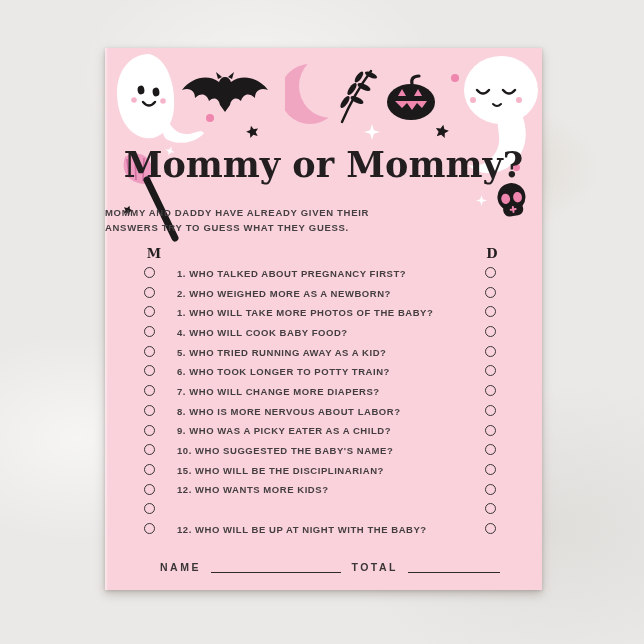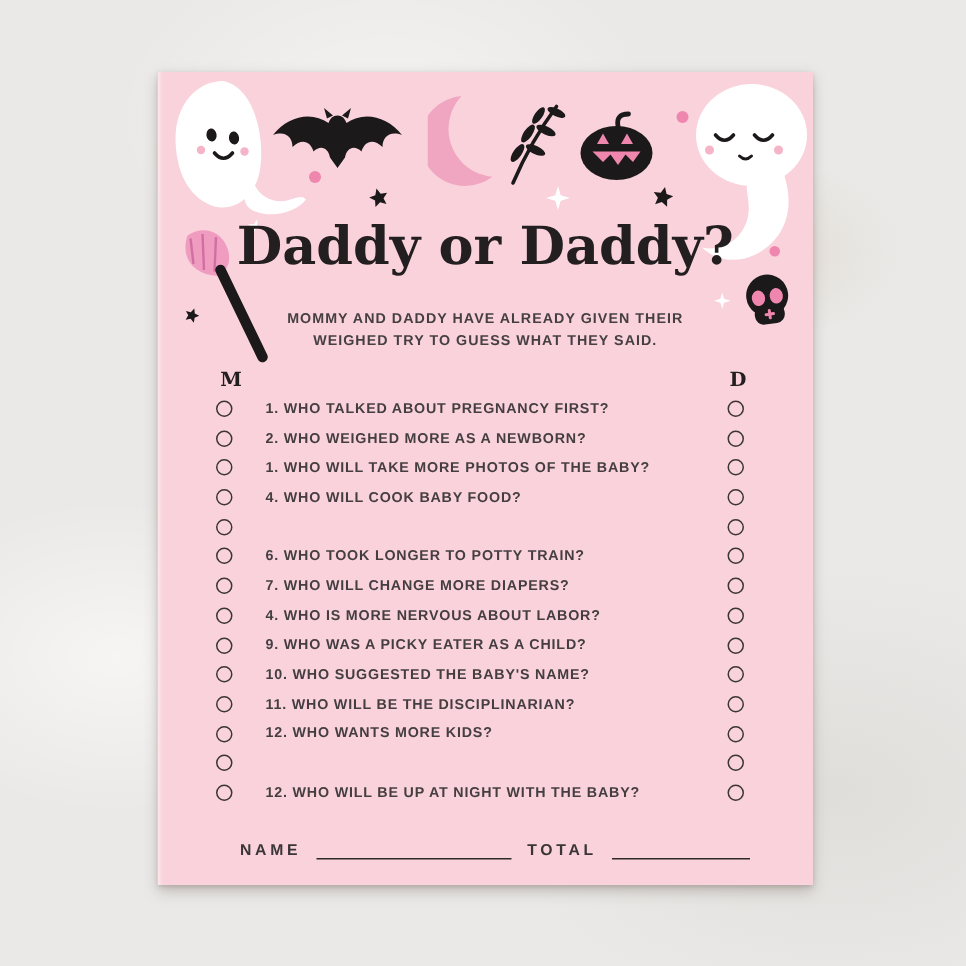--- a/index.html
+++ b/index.html
@@ -22,21 +22,21 @@
     box-shadow:0 4px 9px rgba(130,115,108,0.4), 0 1px 3px rgba(130,115,108,0.3),
                inset 3px 0 2px -1px rgba(255,255,255,0.45);
   }
   .deco{position:absolute;}
   .title{
     position:absolute;top:96px;left:0;width:100%;text-align:center;
     font-family:"DejaVu Serif",serif;font-weight:700;font-size:35px;line-height:42px;
     color:#231e20;z-index:3;
   }
   .subtitle{
-    position:absolute;top:157px;left:0;width:100%;text-align:center;
+    position:absolute;top:157px;left:0;width:100%;
     font-size:9.5px;font-weight:700;letter-spacing:0.7px;line-height:15px;
     color:#453f41;z-index:3;
   }
   .col-h{
     position:absolute;top:198px;width:16px;text-align:center;
     font-family:"DejaVu Serif",serif;font-weight:700;font-size:13px;color:#231e20;
   }
   .col-h.m{left:41px;} .col-h.d{left:379px;}
   .qlist{position:absolute;top:215px;left:0;width:100%;}
   .qrow{position:relative;height:19.7px;text-align:center;}
@@ -152,24 +152,24 @@
       <polygon points="7,0 8.6,5.4 14,7 8.6,8.6 7,14 5.4,8.6 0,7 5.4,5.4" fill="#ffffff"></polygon>
     </svg>
     <svg class="deco" style="left:60px;top:98px;transform:rotate(18deg);" width="10" height="10" viewBox="0 0 14 14">
       <polygon points="7,0 8.6,5.4 14,7 8.6,8.6 7,14 5.4,8.6 0,7 5.4,5.4" fill="#ffffff"></polygon>
     </svg>
 
     <div class="dot" style="left:101px;top:66px;width:8px;height:8px;"></div>
     <div class="dot" style="left:346px;top:26px;width:8px;height:8px;"></div>
     <div class="dot" style="left:408px;top:116px;width:7px;height:7px;"></div>
 
-    <div class="title">Daddy or Daddy?</div>
+    <div class="title">Mommy or Mommy?</div>
     <div class="subtitle">
       <div>MOMMY AND DADDY HAVE ALREADY GIVEN THEIR</div>
-      <div>WEIGHED TRY TO GUESS WHAT THEY SAID.</div>
+      <div>ANSWERS TRY TO GUESS WHAT THEY GUESS.</div>
     </div>
 
     <div class="col-h m">M</div>
     <div class="col-h d">D</div>
 
     <div class="qlist">
       <div class="qrow">
         <span class="acircle left"></span>
         <span class="qtext">1. WHO TALKED ABOUT PREGNANCY FIRST?</span>
         <span class="acircle right"></span>
@@ -184,50 +184,51 @@
         <span class="qtext">1. WHO WILL TAKE MORE PHOTOS OF THE BABY?</span>
         <span class="acircle right"></span>
       </div>
       <div class="qrow">
         <span class="acircle left"></span>
         <span class="qtext">4. WHO WILL COOK BABY FOOD?</span>
         <span class="acircle right"></span>
       </div>
       <div class="qrow">
         <span class="acircle left"></span>
+        <span class="qtext">5. WHO TRIED RUNNING AWAY AS A KID?</span>
         <span class="acircle right"></span>
       </div>
       <div class="qrow">
         <span class="acircle left"></span>
         <span class="qtext">6. WHO TOOK LONGER TO POTTY TRAIN?</span>
         <span class="acircle right"></span>
       </div>
       <div class="qrow">
         <span class="acircle left"></span>
         <span class="qtext">7. WHO WILL CHANGE MORE DIAPERS?</span>
         <span class="acircle right"></span>
       </div>
       <div class="qrow">
         <span class="acircle left"></span>
-        <span class="qtext">4. WHO IS MORE NERVOUS ABOUT LABOR?</span>
+        <span class="qtext">8. WHO IS MORE NERVOUS ABOUT LABOR?</span>
         <span class="acircle right"></span>
       </div>
       <div class="qrow">
         <span class="acircle left"></span>
         <span class="qtext">9. WHO WAS A PICKY EATER AS A CHILD?</span>
         <span class="acircle right"></span>
       </div>
       <div class="qrow">
         <span class="acircle left"></span>
         <span class="qtext">10. WHO SUGGESTED THE BABY'S NAME?</span>
         <span class="acircle right"></span>
       </div>
       <div class="qrow">
         <span class="acircle left"></span>
-        <span class="qtext">11. WHO WILL BE THE DISCIPLINARIAN?</span>
+        <span class="qtext">15. WHO WILL BE THE DISCIPLINARIAN?</span>
         <span class="acircle right"></span>
       </div>
       <div class="qrow">
         <span class="acircle left"></span>
         <span class="qtext">12. WHO WANTS MORE KIDS?</span>
         <span class="acircle right"></span>
       </div>
       <div class="qrow">
         <span class="acircle left"></span>
         <span class="acircle right"></span>

